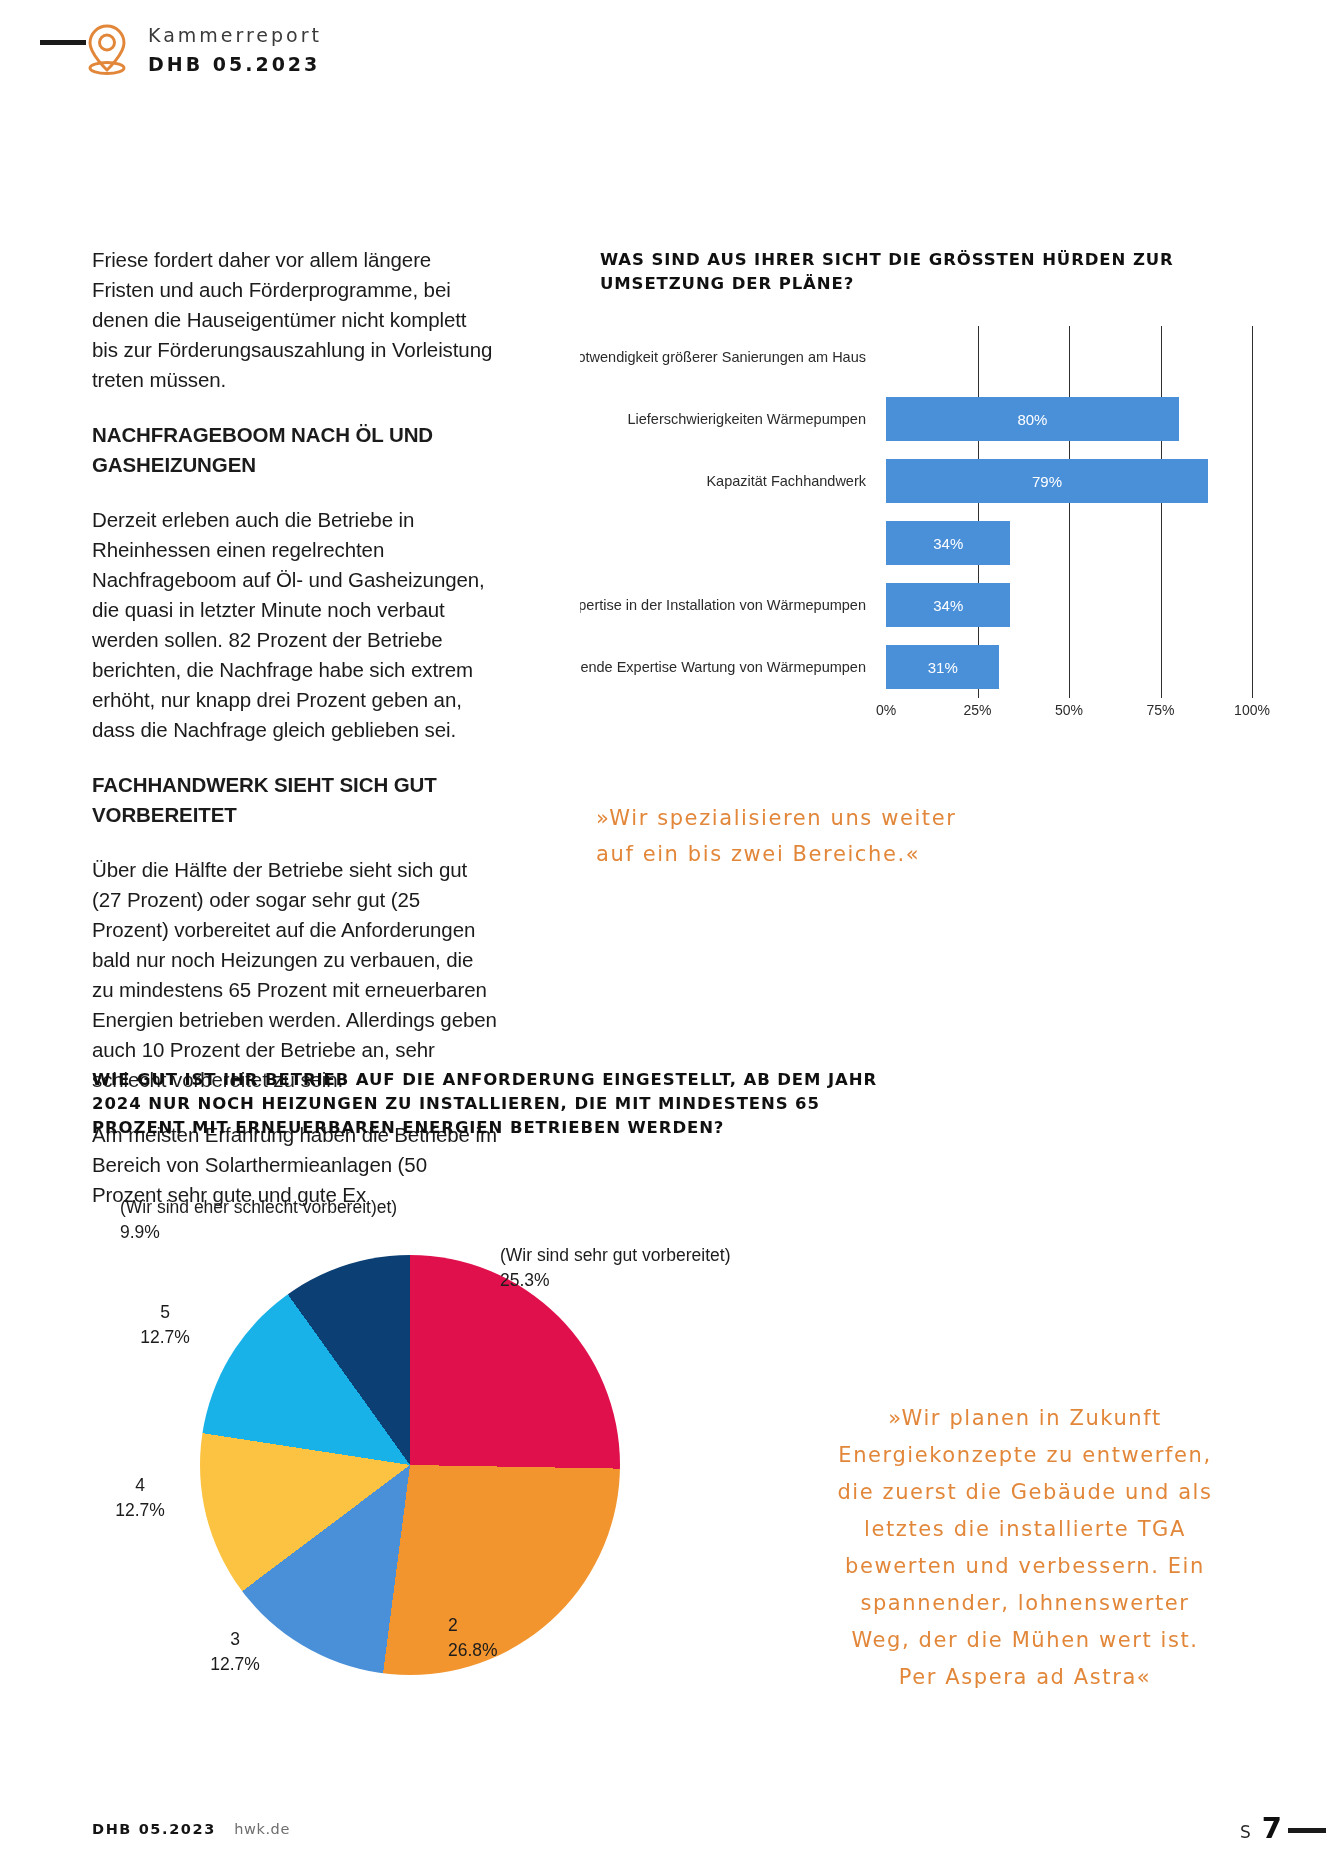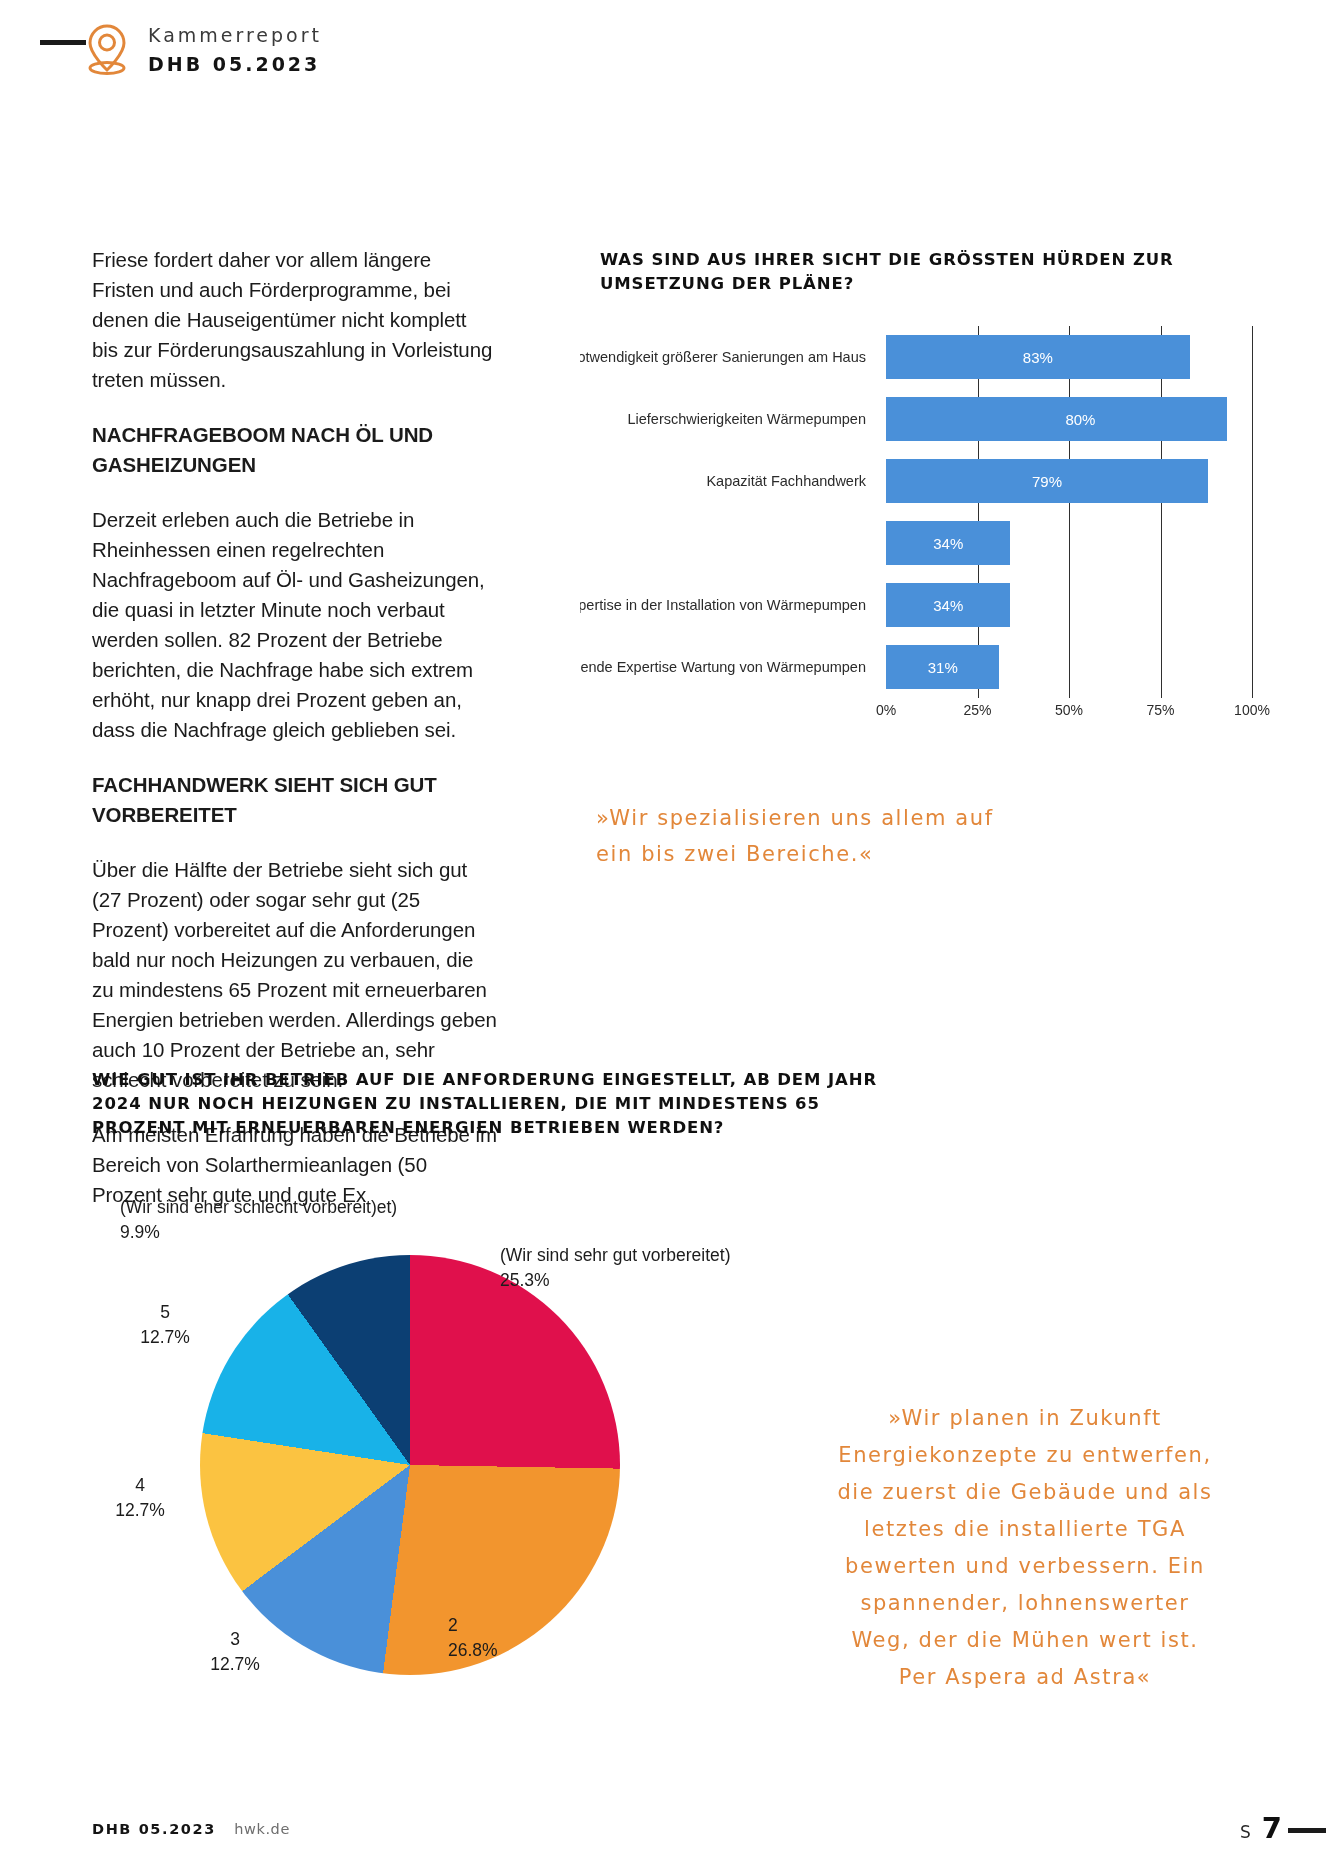--- a/index.html
+++ b/index.html
@@ -98,28 +98,25 @@
   <div class="bc-plot">
     <div class="bc-grid" id="bcGrid" style="height: 372px;">
         <div class="bc-gline" style="left: 91.5px;"></div>
         <div class="bc-gline" style="left: 183px;"></div>
         <div class="bc-gline" style="left: 274.5px;"></div>
         <div class="bc-gline" style="left: 366px;"></div>
       </div>
     <div id="bcRows">
         <div class="bc-row">
           <div class="bc-label">Notwendigkeit größerer Sanierungen am Haus</div>
-          <div class="bc-track">
-            <div class="bc-bar" style="width: 303.78px; background: rgb(74, 144, 217);">83%</div>
-          </div>
         </div>
         <div class="bc-row">
           <div class="bc-label">Lieferschwierigkeiten Wärmepumpen</div>
           <div class="bc-track">
-            <div class="bc-bar" style="width: 292.8px; background: rgb(74, 144, 217); padding-left: 48px;">80%</div>
+            <div class="bc-bar" style="width: 292.8px; background: rgb(74, 144, 217);">80%</div>
           </div>
         </div>
         <div class="bc-row">
           <div class="bc-label">Kapazität Fachhandwerk</div>
           <div class="bc-track">
             <div class="bc-bar" style="width: 322px; background: rgb(74, 144, 217);">79%</div>
           </div>
         </div>
         <div class="bc-row">
           <div class="bc-track">
@@ -142,21 +139,21 @@
     <div class="bc-ticks" id="bcTicks" style="top: 376px;">
         <div class="bc-tick" style="left: 0px;">0%</div>
         <div class="bc-tick" style="left: 91.5px;">25%</div>
         <div class="bc-tick" style="left: 183px;">50%</div>
         <div class="bc-tick" style="left: 274.5px;">75%</div>
         <div class="bc-tick" style="left: 366px;">100%</div>
       </div>
   </div>
 </div>
 
-<div class="quote quote1">»Wir spezialisieren uns allem auf ein bis zwei Bereiche.«</div>
+<div class="quote quote1">»Wir spezialisieren uns weiter auf ein bis zwei Bereiche.«</div>
 
 <div class="q-head pie-head">WIE GUT IST IHR BETRIEB AUF DIE ANFORDERUNG EINGESTELLT, AB DEM JAHR 2024 NUR NOCH HEIZUNGEN ZU INSTALLIEREN, DIE MIT MINDESTENS 65 PROZENT MIT ERNEUERBAREN ENERGIEN BETRIEBEN WERDEN?</div>
 
 <div class="pie-wrap">
   <div class="pie" id="pieDisc" style="background: conic-gradient(rgb(224, 16, 76) 0deg, rgb(224, 16, 76) 90.989deg, rgb(242, 149, 46) 90.989deg, rgb(242, 149, 46) 187.373deg, rgb(74, 144, 217) 187.373deg, rgb(74, 144, 217) 233.047deg, rgb(251, 195, 65) 233.047deg, rgb(251, 195, 65) 278.721deg, rgb(24, 178, 232) 278.721deg, rgb(24, 178, 232) 324.396deg, rgb(12, 63, 115) 324.396deg, rgb(12, 63, 115) 360deg);"></div>
   <div id="pieLabels">
       <div class="pl" style="left: 300px; top: -12px; width: 300px; text-align: left;"><span>(Wir sind sehr gut vorbereitet)</span><br><span>25.3%</span></div>
       <div class="pl" style="left: 248px; top: 358px; width: 120px; text-align: left;"><span>2</span><br><span>26.8%</span></div>
       <div class="pl" style="left: -25px; top: 372px; width: 120px; text-align: center;"><span>3</span><br><span>12.7%</span></div>
       <div class="pl" style="left: -120px; top: 218px; width: 120px; text-align: center;"><span>4</span><br><span>12.7%</span></div>

